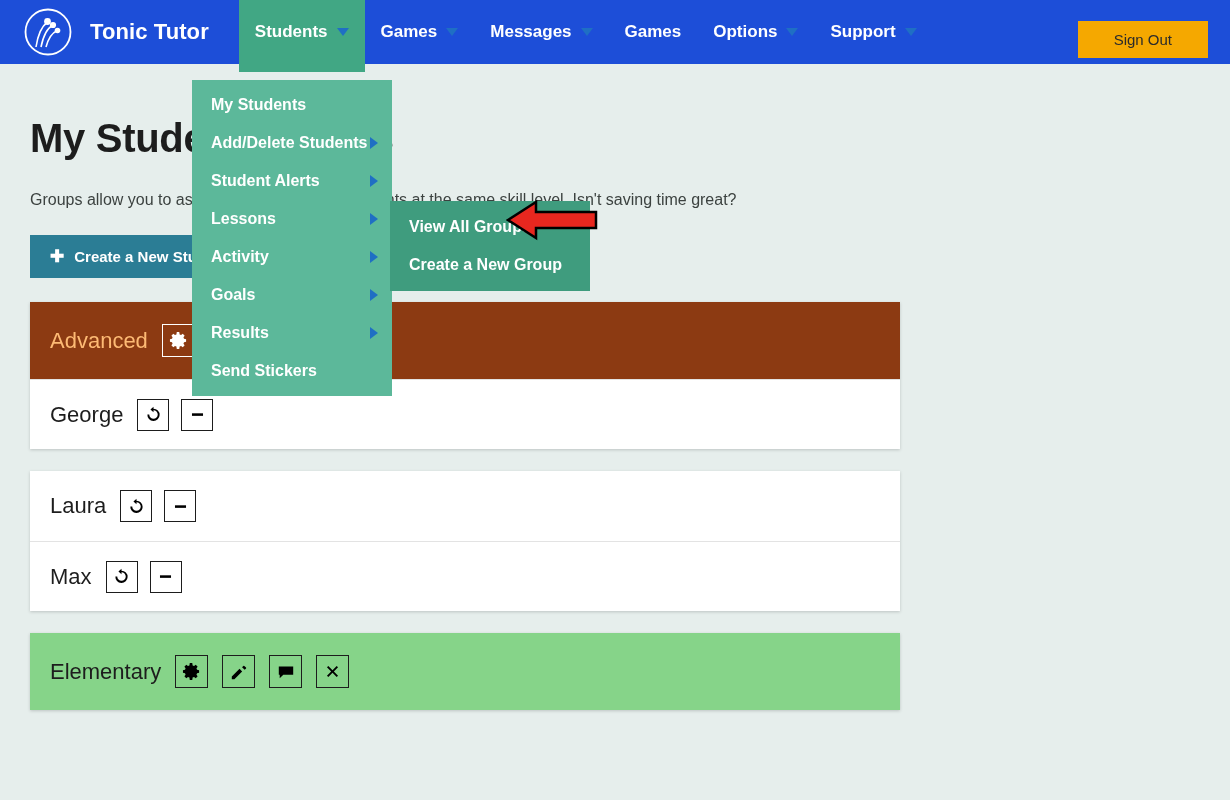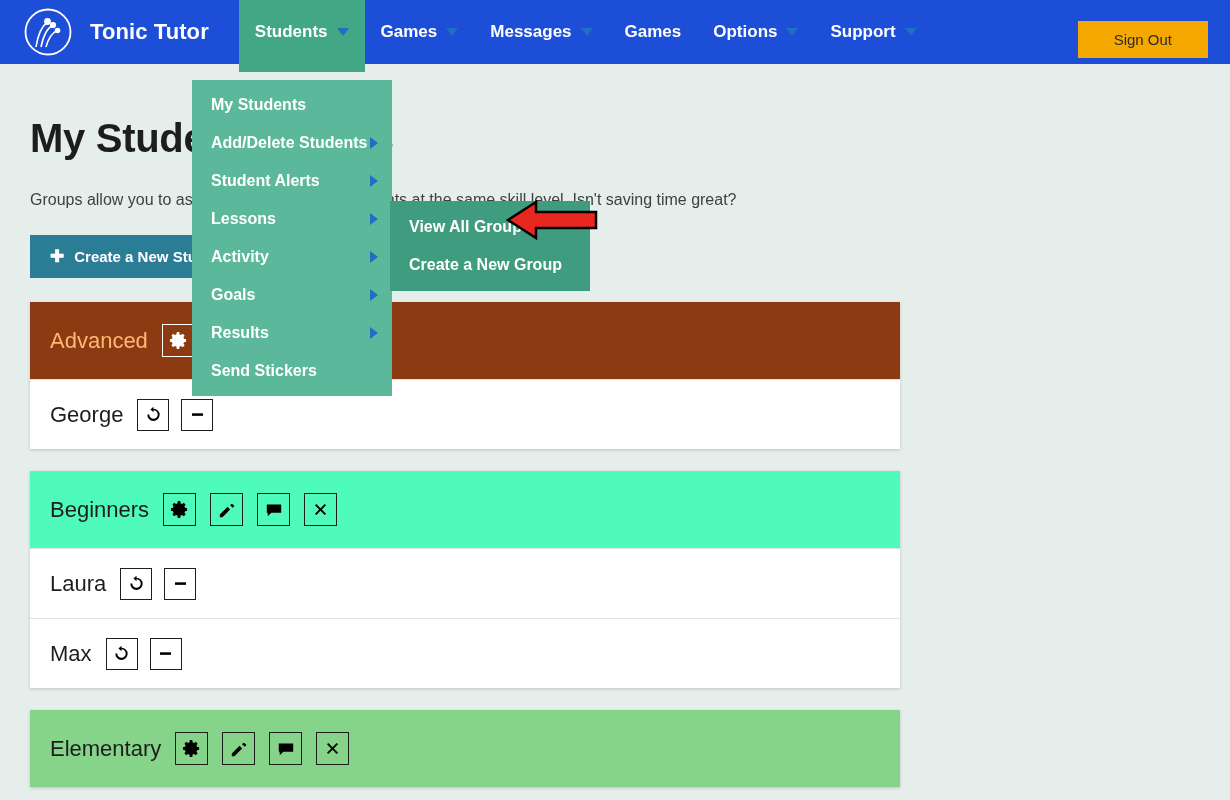--- a/index.html
+++ b/index.html
@@ -305,44 +305,20 @@
         </button>
         <button class="sbtn">
           <svg width="17" height="17" viewBox="0 0 20 20">
               <rect x="3.5" y="8.6" width="13" height="3" fill="#000000"></rect>
             </svg>
         </button>
       </div>
     </div>
 
     <div class="group-card">
-      <div class="group-head" style="background:#4ffbbb">
-        <span class="group-name dark">Beginners</span>
-        <button class="icon-btn">
-          <svg width="19" height="19" viewBox="0 0 20 20">
-              <path fill="#000000" d="M10 6.6a3.4 3.4 0 100 6.8 3.4 3.4 0 000-6.8zm0 5a1.6 1.6 0 110-3.2 1.6 1.6 0 010 3.2z"></path>
-              <path fill="#000000" d="M18 11.4v-2.8l-2.2-.4a6 6 0 00-.6-1.5l1.3-1.8-2-2-1.8 1.3a6 6 0 00-1.5-.6L10.8 1H8.2l-.4 2.6a6 6 0 00-1.5.6L4.5 2.9l-2 2 1.3 1.8a6 6 0 00-.6 1.5L1 8.6v2.8l2.2.4a6 6 0 00.6 1.5l-1.3 1.8 2 2 1.8-1.3c.5.3 1 .5 1.5.6l.4 2.6h2.6l.4-2.6c.5-.1 1-.3 1.5-.6l1.8 1.3 2-2-1.3-1.8c.3-.5.5-1 .6-1.5l2.2-.4z"></path>
-            </svg>
-        </button>
-        <button class="icon-btn">
-          <svg width="18" height="18" viewBox="0 0 20 20">
-              <path fill="#000000" d="M2 15.1V18h2.9l8.6-8.6-2.9-2.9L2 15.1zM17.8 6.2c.3-.3.3-.8 0-1.1l-1.9-1.9a.8.8 0 00-1.1 0l-1.4 1.4 2.9 2.9 1.5-1.3z"></path>
-            </svg>
-        </button>
-        <button class="icon-btn">
-          <svg width="18" height="18" viewBox="0 0 20 20">
-              <path fill="#000000" d="M2 4h16v9H7l-4 4v-4H2z"></path>
-            </svg>
-        </button>
-        <button class="icon-btn">
-          <svg width="17" height="17" viewBox="0 0 20 20">
-              <path fill="#000000" d="M16.5 5.1L14.9 3.5 10 8.4 5.1 3.5 3.5 5.1 8.4 10l-4.9 4.9 1.6 1.6L10 11.6l4.9 4.9 1.6-1.6-4.9-4.9z"></path>
-            </svg>
-        </button>
-      </div>
       <div class="student-row">
         <span class="student-name">Laura</span>
         <button class="sbtn">
           <svg width="17" height="17" viewBox="0 0 20 20">
               <path fill="#000000" d="M10 3.2V1L6.4 4.2 10 7.4V5a5 5 0 11-5 5H2.8A7.2 7.2 0 1010 3.2z"></path>
             </svg>
         </button>
         <button class="sbtn">
           <svg width="17" height="17" viewBox="0 0 20 20">
               <rect x="3.5" y="8.6" width="13" height="3" fill="#000000"></rect>

